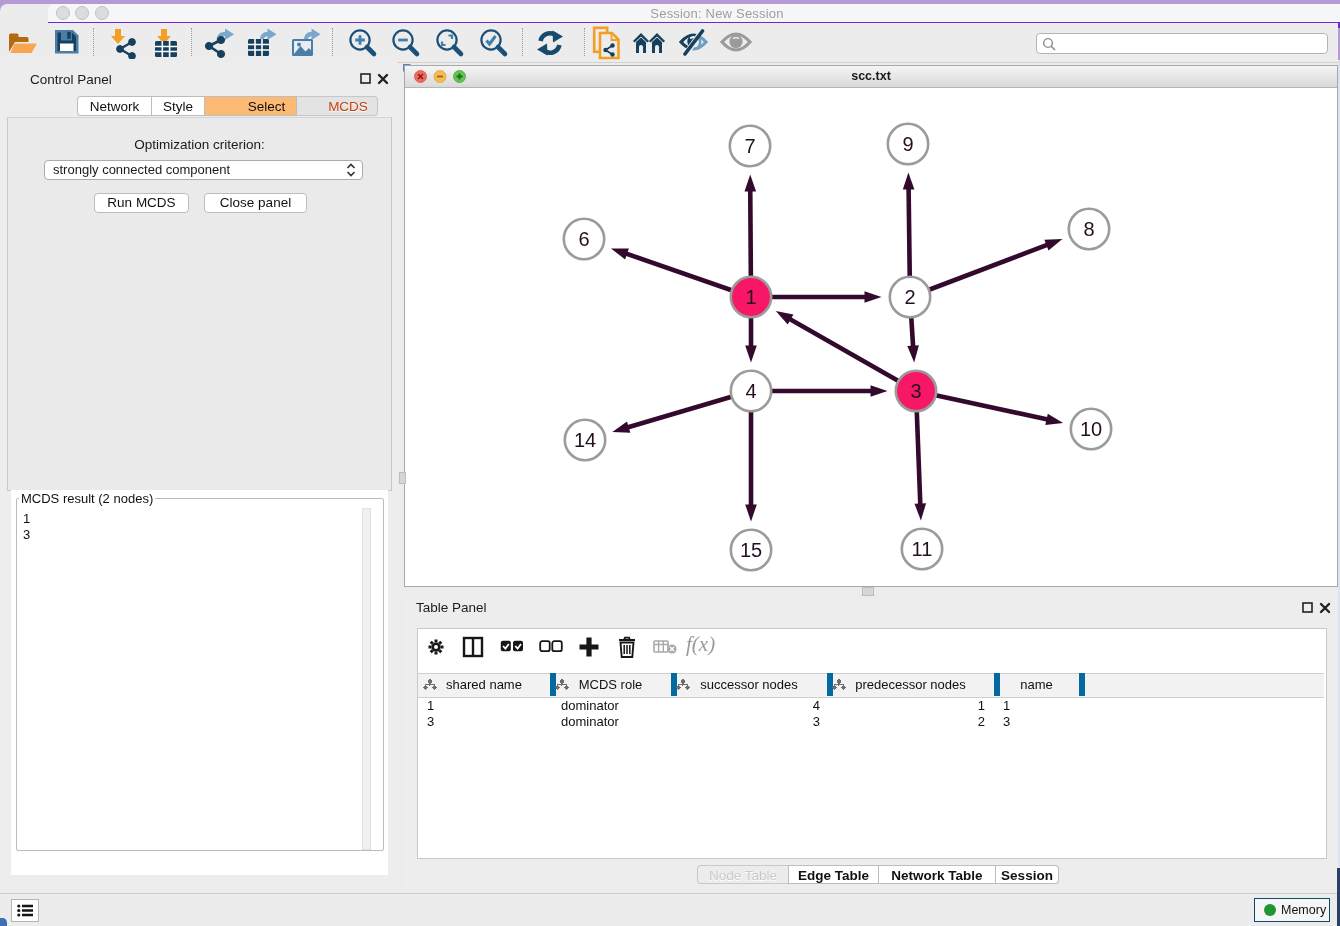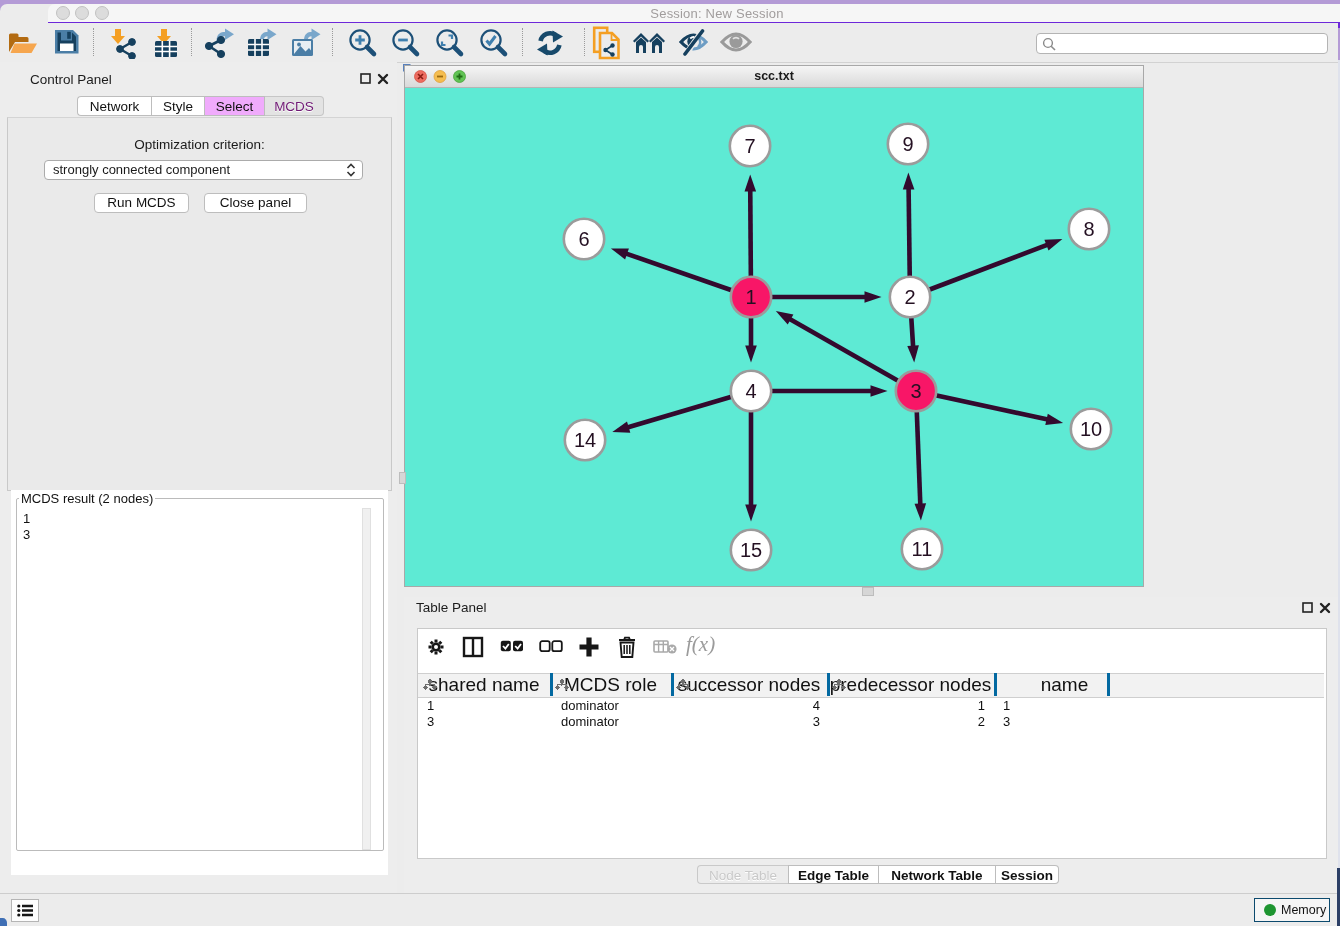--- a/index.html
+++ b/index.html
@@ -11,22 +11,22 @@
   #titlebar{left:0;top:4px;width:1338px;height:18px;background:#f6f6f6;
        border-radius:7px 7px 0 0;border-bottom:6px solid #6d28d9;margin-left:48px;}
   .tl{width:12px;height:12px;border-radius:50%;background:#dcdcdc;
       border:1px solid #c2c2c2;top:2px;}
   #title{width:100%;text-align:center;top:2px;font-size:13px;color:#a19d9d;letter-spacing:0.2px;}
   #toolbar{left:0;top:23px;width:1338px;height:39px;background:#ececec;
        border-bottom:1px solid #d2d2d2;}
   .sep{top:5px;height:28px;width:0;border-left:1px dotted #9a9a9a;}
   #search{left:1036px;top:10px;width:290px;height:19px;background:#fff;
        border:1px solid #b4b4b4;border-radius:4px;}
-  .hdrcell,.hdrcell2{top:44px;height:23px;line-height:23px;font-size:19px;color:#111;
-       text-align:center;border-right:3px solid #0369a1;}
+  .hdrcell,.hdrcell2{top:44px;height:23px;line-height:23px;font-size:13px;color:#111;
+       text-align:center;border-right:6px solid #0369a1;}
   .hdrcell::before{content:"";position:absolute;left:5px;top:6px;width:14px;height:11px;
        background:
        radial-gradient(circle 2.2px at 7px 2.5px,#6e6e6e 95%,transparent),
        radial-gradient(circle 2.2px at 2.5px 8.5px,#6e6e6e 95%,transparent),
        radial-gradient(circle 2.2px at 11.5px 8.5px,#6e6e6e 95%,transparent),
        linear-gradient(#6e6e6e,#6e6e6e) 6.4px 2px/1.2px 5px no-repeat,
        linear-gradient(#6e6e6e,#6e6e6e) 2px 5px/10px 1.2px no-repeat;}
   .rowt{font-size:13px;color:#111;}
 </style>
 </head>
@@ -201,22 +201,22 @@
   <svg class="abs" style="left:360px;top:11px" width="12" height="12" viewBox="0 0 12 12">
     <rect x="1" y="1" width="9" height="9" fill="none" stroke="#222" stroke-width="1.6"></rect>
   </svg>
   <svg class="abs" style="left:377px;top:11px" width="12" height="12" viewBox="0 0 12 12">
     <path d="M2 2 L10 10 M10 2 L2 10" stroke="#222" stroke-width="2.4" stroke-linecap="round"></path>
   </svg>
 
   <div class="abs" style="left:77px;top:34px;height:20px;display:flex;font-size:13.5px;color:#111;">
     <div style="width:73px;background:#fff;border:1px solid #bdbdbd;border-right:none;border-radius:4px 0 0 4px;text-align:center;line-height:20px;">Network</div>
     <div style="width:52px;background:#fff;border:1px solid #bdbdbd;border-right:none;text-align:center;line-height:20px;">Style</div>
-    <div style="width:59px;background:#f0abfc;border:1px solid #bdbdbd;text-align:center;line-height:20px;">Select</div>
-    <div style="width:58px;background:#e3e3e3;border:1px solid #c6c6c6;border-left:none;border-radius:0 4px 4px 0;text-align:center;line-height:20px;color:#701a75;text-shadow:0 1px 0 #fff;">MCDS</div>
+    <div style="width:59px;background:#fdba74;border:1px solid #bdbdbd;text-align:center;line-height:20px;padding-left:32px;">Select</div>
+    <div style="width:58px;background:#e3e3e3;border:1px solid #c6c6c6;border-left:none;border-radius:0 4px 4px 0;text-align:center;line-height:20px;color:#c2410c;text-shadow:0 1px 0 #fff;padding-left:22px;">MCDS</div>
   </div>
 
   <div class="abs" style="left:7px;top:55px;width:383px;height:372px;background:#eaeaea;border:1px solid #c9c9c9;border-top:1px solid #d4d4d4;">
     <div class="abs" style="left:0;top:19px;width:100%;text-align:center;font-size:13.5px;color:#1a1a1a">Optimization criterion:</div>
     <div class="abs" style="left:36px;top:42px;width:309px;height:18px;background:#fff;border:1px solid #ababab;border-radius:4px;font-size:13px;color:#1a1a1a;line-height:18px;padding-left:8px;">strongly connected component
       <svg class="abs" style="right:6px;top:2px" width="10" height="14" viewBox="0 0 10 14">
         <path d="M1.5 5 L5 1.5 L8.5 5" fill="none" stroke="#333" stroke-width="1.6"></path>
         <path d="M1.5 9 L5 12.5 L8.5 9" fill="none" stroke="#333" stroke-width="1.6"></path>
       </svg>
     </div>
@@ -229,21 +229,21 @@
       <legend style="font-size:13px;color:#111;margin-left:2px;padding:0 2px;">MCDS result (2 nodes)</legend>
     </fieldset>
     <div class="abs" style="left:12px;top:21px;font-size:13px;color:#111;line-height:16px;">1<br>3</div>
     <div class="abs" style="left:351px;top:18px;width:7px;height:340px;background:#f0f0f0;border:1px solid #e0e0e0;"></div>
   </div>
 </div>
 
 <svg class="abs" style="left:403px;top:64px" width="8" height="8" viewBox="0 0 8 8">
     <path d="M0 0 H8 L0 8 Z" fill="#3f6fb5" opacity="0.85"></path>
   </svg>
-<div class="abs" style="left:404px;top:65px;width:740px;height:522px;border:1px solid #a8a8a8;background:#5eead4;box-sizing:border-box;">
+<div class="abs" style="left:404px;top:65px;width:934px;height:522px;border:1px solid #a8a8a8;background:#ffffff;box-sizing:border-box;">
   <div class="abs" style="left:0;top:0;width:100%;height:21px;background:linear-gradient(#f5f5f5,#d9d9d9);border-bottom:1px solid #b5b5b5;">
 
     <svg class="abs" style="left:9px;top:4px" width="52" height="13" viewBox="0 0 52 13">
       <circle cx="6.5" cy="6.5" r="6" fill="#ed6c60" stroke="#d55548" stroke-width="0.8"></circle>
       <path d="M4 4 L9 9 M9 4 L4 9" stroke="#8c1a12" stroke-width="1.6"></path>
       <circle cx="26" cy="6.5" r="6" fill="#f5bd4f" stroke="#dfa13b" stroke-width="0.8"></circle>
       <path d="M23 6.5 h6" stroke="#9a6a10" stroke-width="1.8"></path>
       <circle cx="45.5" cy="6.5" r="6" fill="#61c354" stroke="#4ba53c" stroke-width="0.8"></circle>
       <path d="M42.5 6.5 h6 M45.5 3.5 v6" stroke="#1f6b14" stroke-width="1.8"></path>
     </svg>
@@ -356,21 +356,21 @@
       <circle cx="19" cy="9" r="4.6" fill="#a9a9a9"></circle>
       <path d="M17 7 l4 4 M21 7 l-4 4" stroke="#fff" stroke-width="1.3"></path>
     </svg>
     <div class="abs" style="left:268px;top:3px;font-family:'Liberation Serif',serif;font-style:italic;font-size:21px;color:#9b9b9b;"><i>f</i>(<i>x</i>)</div>
 
     <div class="abs" style="left:0;top:44px;width:906px;height:23px;background:#f2f2f2;border-top:1px solid #cfcfcf;border-bottom:1px solid #cfcfcf;"></div>
     <div class="abs hdrcell" style="left:0px;width:132px;">shared name</div>
     <div class="abs hdrcell" style="left:132px;width:121px;">MCDS role</div>
     <div class="abs hdrcell" style="left:253px;width:156px;">successor nodes</div>
     <div class="abs hdrcell" style="left:409px;width:167px;">predecessor nodes</div>
-    <div class="abs hdrcell2" style="left:576px;width:85px;margin-left:28px;">name</div>
+    <div class="abs hdrcell2" style="left:576px;width:85px;">name</div>
 
     <div class="abs rowt" style="left:9px;top:69px;">1</div>
     <div class="abs rowt" style="left:143px;top:69px;">dominator</div>
     <div class="abs rowt" style="left:390px;top:69px;width:12px;text-align:right">4</div>
     <div class="abs rowt" style="left:555px;top:69px;width:12px;text-align:right">1</div>
     <div class="abs rowt" style="left:585px;top:69px;">1</div>
     <div class="abs rowt" style="left:9px;top:85px;">3</div>
     <div class="abs rowt" style="left:143px;top:85px;">dominator</div>
     <div class="abs rowt" style="left:390px;top:85px;width:12px;text-align:right">3</div>
     <div class="abs rowt" style="left:555px;top:85px;width:12px;text-align:right">2</div>

